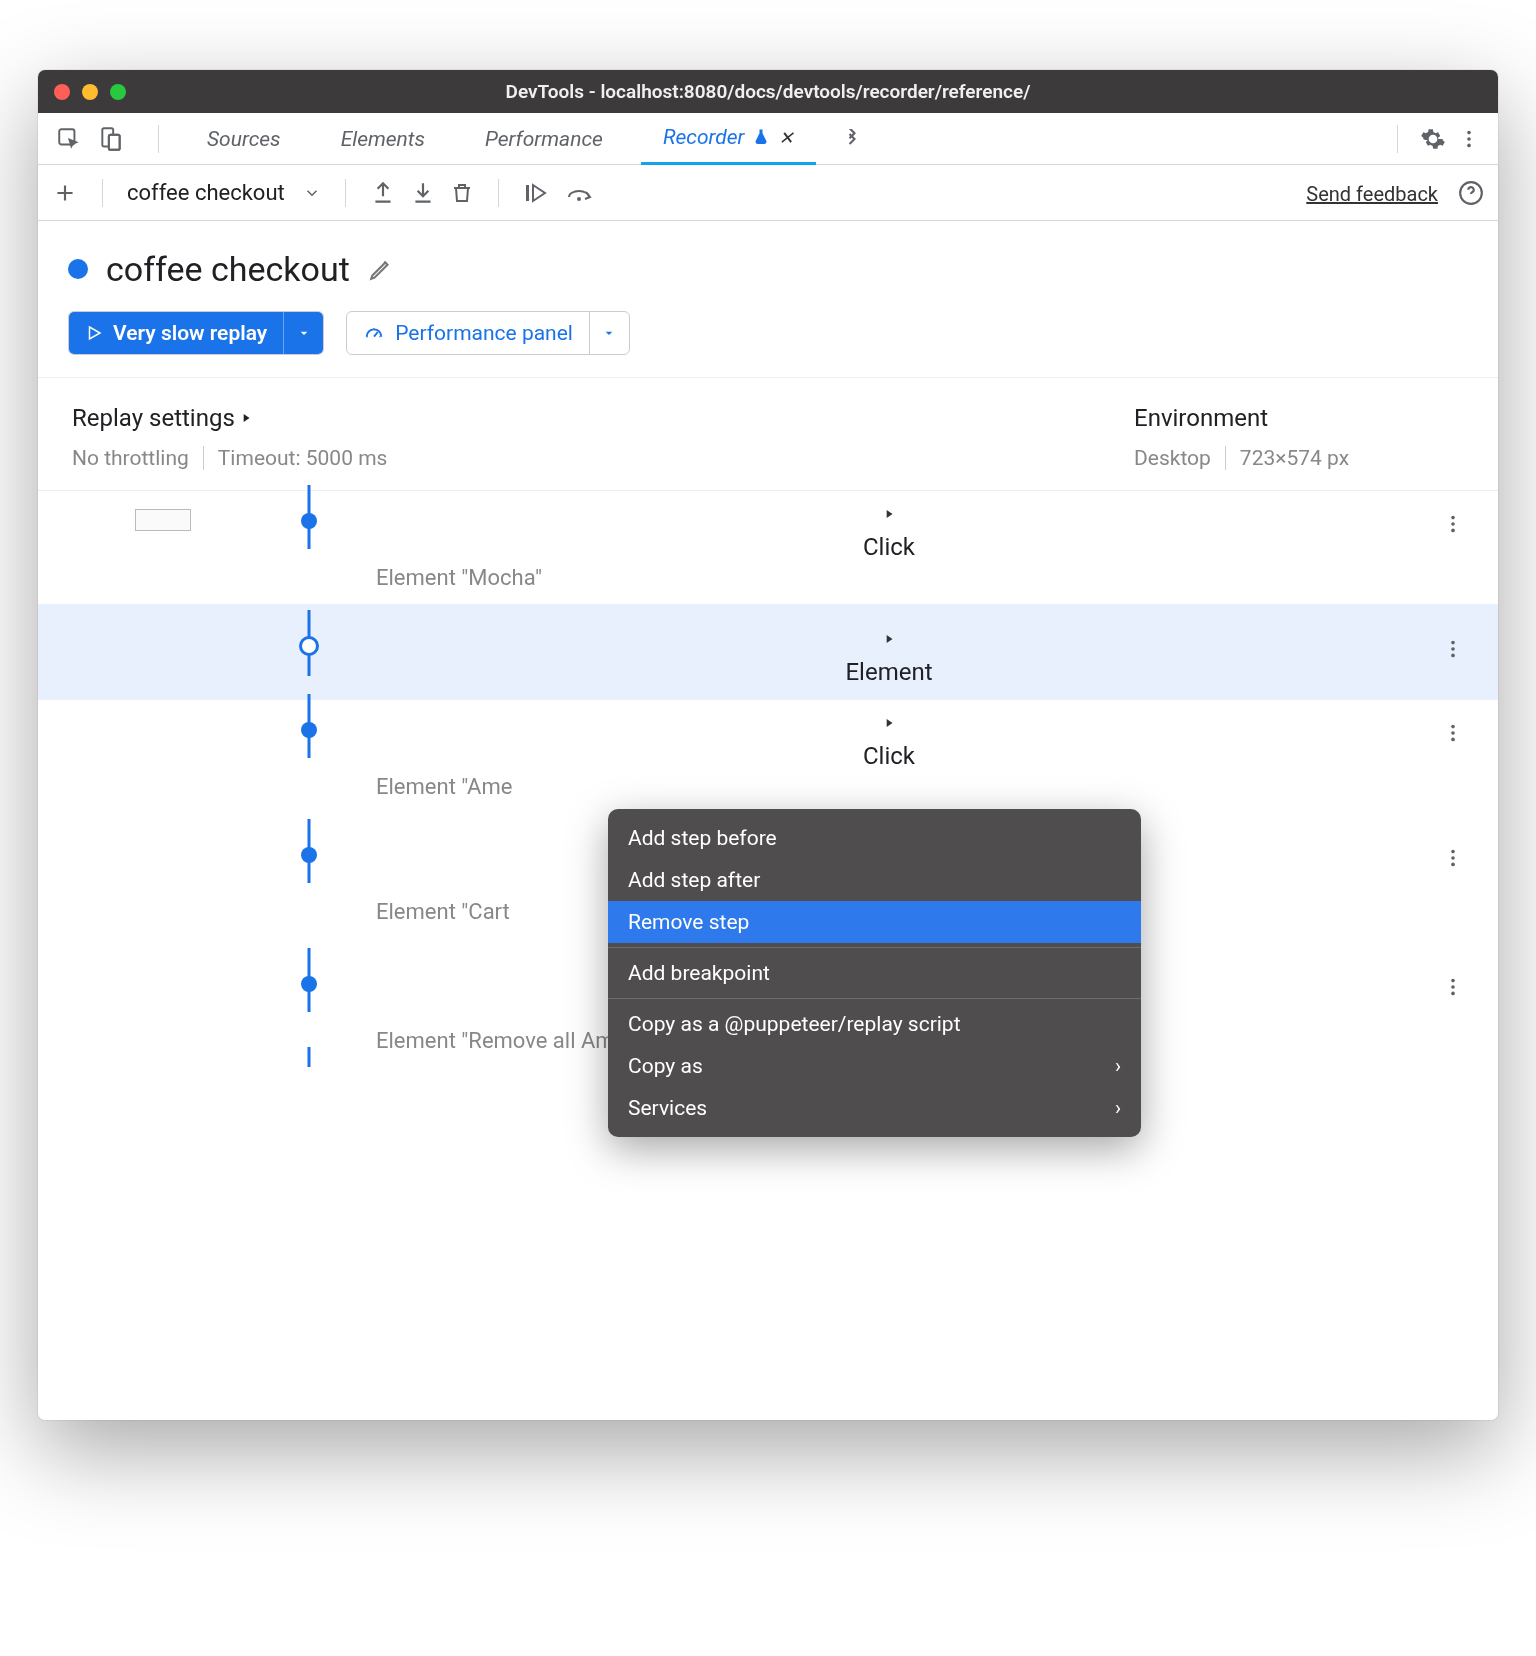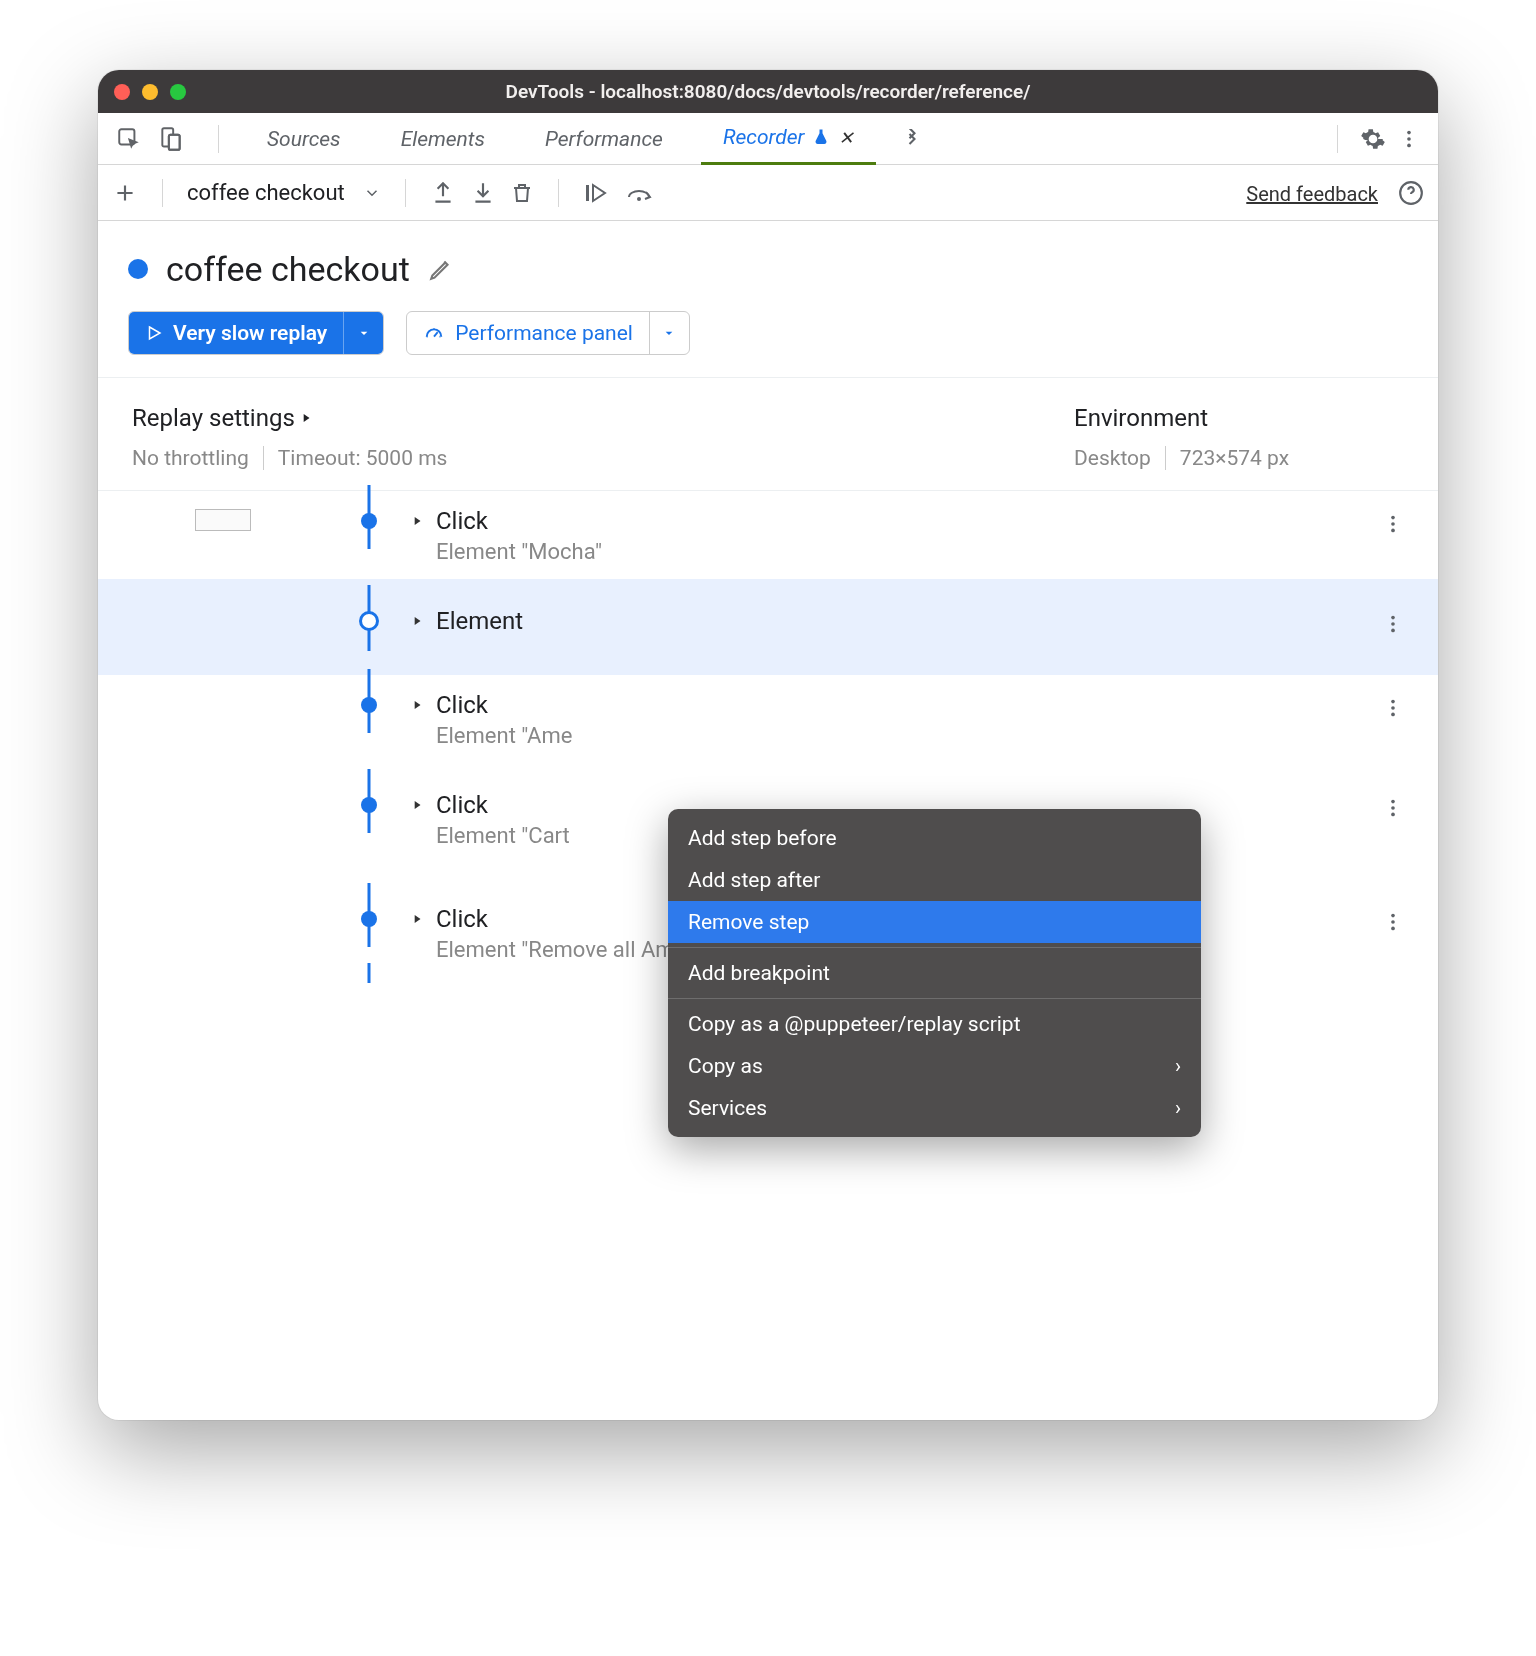--- a/index.html
+++ b/index.html
@@ -7,23 +7,23 @@
     font-family: -apple-system, BlinkMacSystemFont, "Segoe UI", Roboto, sans-serif;
     background: #fff;
     width: 1536px;
     height: 1656px;
     display: flex;
     justify-content: center;
     align-items: flex-start;
     padding-top: 70px;
   }
   .window {
-    width: 1340px;
+    width: 1460px;
     height: 1350px;
-    border-radius: 21px;
+    border-radius: 7px;
     overflow: hidden;
     box-shadow: 0 30px 90px rgba(0,0,0,0.35), 0 0 0 1px rgba(0,0,0,0.05);
     background: #fff;
     position: relative;
   }
   
   .titlebar {
     height: 43px;
     background: #3d3a3b;
     display: flex;
@@ -61,21 +61,21 @@
     display: flex;
     align-items: center;
     font-size: 21px;
     color: #5f6368;
     cursor: pointer;
     gap: 8px;
     white-space: nowrap;
   }
   .tab.active {
     color: #1a73e8;
-    border-bottom: 3px solid #4d7c0f;
+    border-bottom: 3px solid #0ea5e9;
     height: 52px;
     text-align: center;
   }
   .tab .close-x { font-size: 18px; color: #333; }
   .tabs-right { margin-left: auto; display: flex; align-items: center; gap: 12px; padding-right: 8px; }
   
   .toolbar {
     height: 56px;
     border-bottom: 1px solid #d6d6d6;
     display: flex;
@@ -139,21 +139,21 @@
   .step .thumb-col { width: 250px; flex-shrink:0; display:flex; justify-content:center; padding-top: 4px;}
   .thumb { width: 56px; height: 22px; border:1px solid #bbb; background:#fafafa; font-size:9px; text-align:center; }
   .timeline-col { width: 42px; position: relative; flex-shrink:0; display:flex; justify-content:center; }
   .timeline-line { position:absolute; left:50%; transform:translateX(-50%); top:-20px; bottom:-20px; width:3px; background:#1a73e8; }
   .timeline-dot {
     width: 16px; height: 16px; border-radius:50%; background:#1a73e8;
     position: relative; z-index:1; margin-top: 8px;
   }
   .timeline-dot.hollow { background:#fff; border:3px solid #1a73e8; width:20px; height:20px; margin-top:6px;}
   .step-body { flex: 1; padding-left: 20px; padding-top: 2px; }
-  .step-title-row { display:flex; align-items:center; gap: 12px; }
+  .step-title-row { display:flex; align-items:center; gap: 12px; flex-direction: column; }
   .caret-right { color:#333; }
   .step-title { font-size: 24px; color: #202124; }
   .step-sub { font-size: 22px; color: #888; margin-left: 26px; margin-top: 4px; }
   .step-kebab { width: 50px; display:flex; align-items:flex-start; justify-content:center; padding-top:8px; color:#5f6368; cursor:pointer;}
   
   .ctx-menu {
     position: absolute;
     left: 570px; top: 739px;
     width: 533px;
     background: #4f4d4d;

